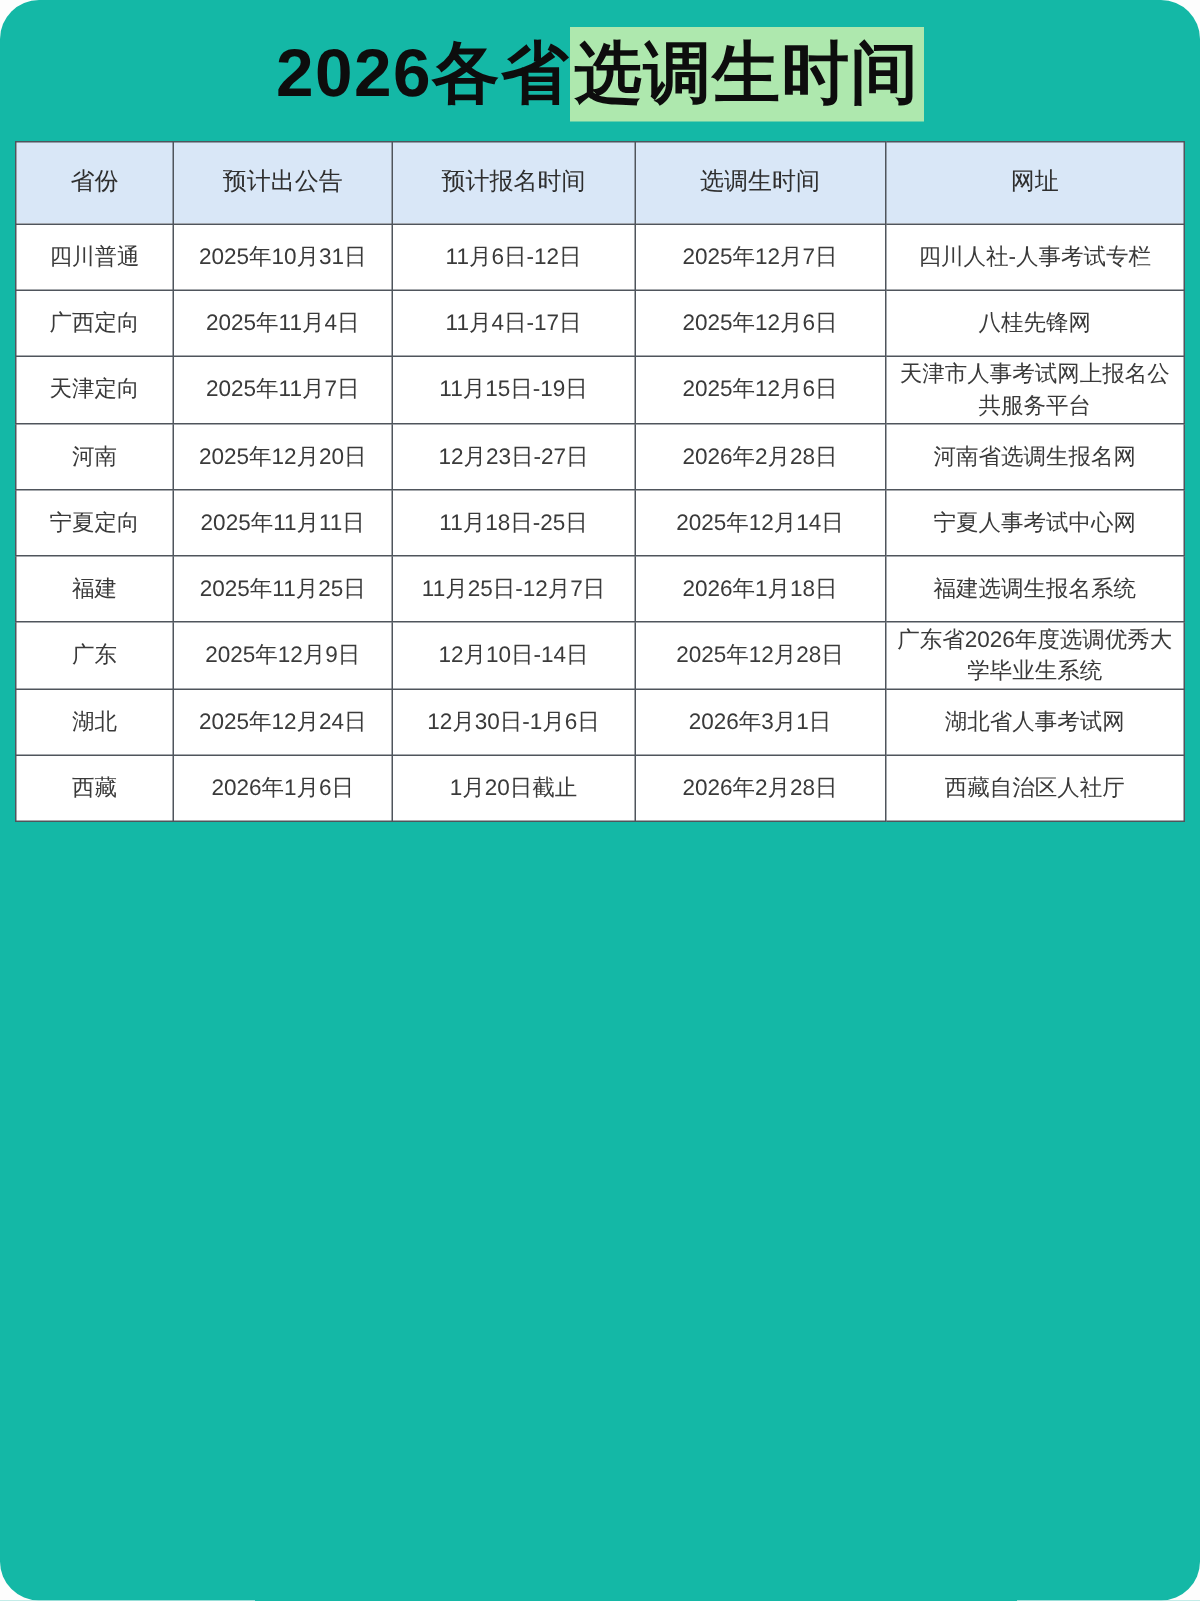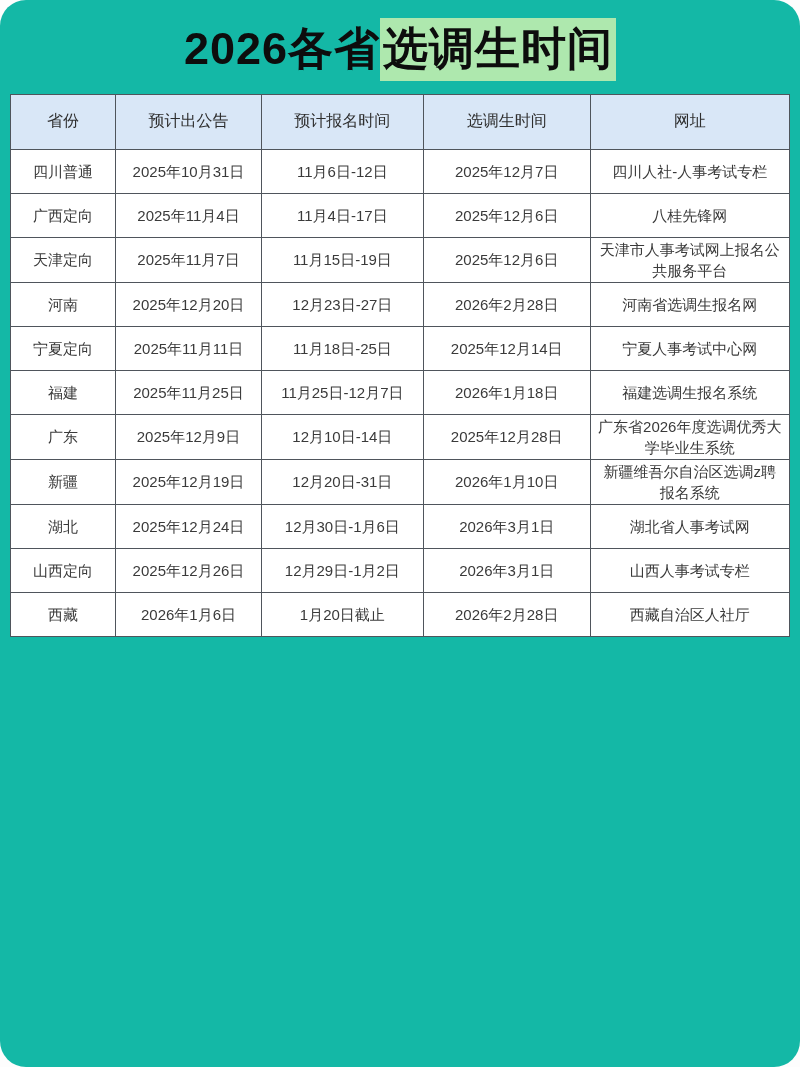--- a/index.html
+++ b/index.html
@@ -129,39 +129,25 @@
           <td>福建选调生报名系统</td>
         </tr>
         <tr>
           <td>广东</td>
           <td>2025年12月9日</td>
           <td>12月10日-14日</td>
           <td>2025年12月28日</td>
           <td>广东省2026年度选调优秀大学毕业生系统</td>
         </tr>
         <tr>
-          <td>新疆</td>
-          <td>2025年12月19日</td>
-          <td>12月20日-31日</td>
-          <td>2026年1月10日</td>
-          <td>新疆维吾尔自治区选调z聘报名系统</td>
-        </tr>
-        <tr>
           <td>湖北</td>
           <td>2025年12月24日</td>
           <td>12月30日-1月6日</td>
           <td>2026年3月1日</td>
           <td>湖北省人事考试网</td>
-        </tr>
-        <tr>
-          <td>山西定向</td>
-          <td>2025年12月26日</td>
-          <td>12月29日-1月2日</td>
-          <td>2026年3月1日</td>
-          <td>山西人事考试专栏</td>
         </tr>
         <tr>
           <td>西藏</td>
           <td>2026年1月6日</td>
           <td>1月20日截止</td>
           <td>2026年2月28日</td>
           <td>西藏自治区人社厅</td>
         </tr>
       </tbody>
   </table>

